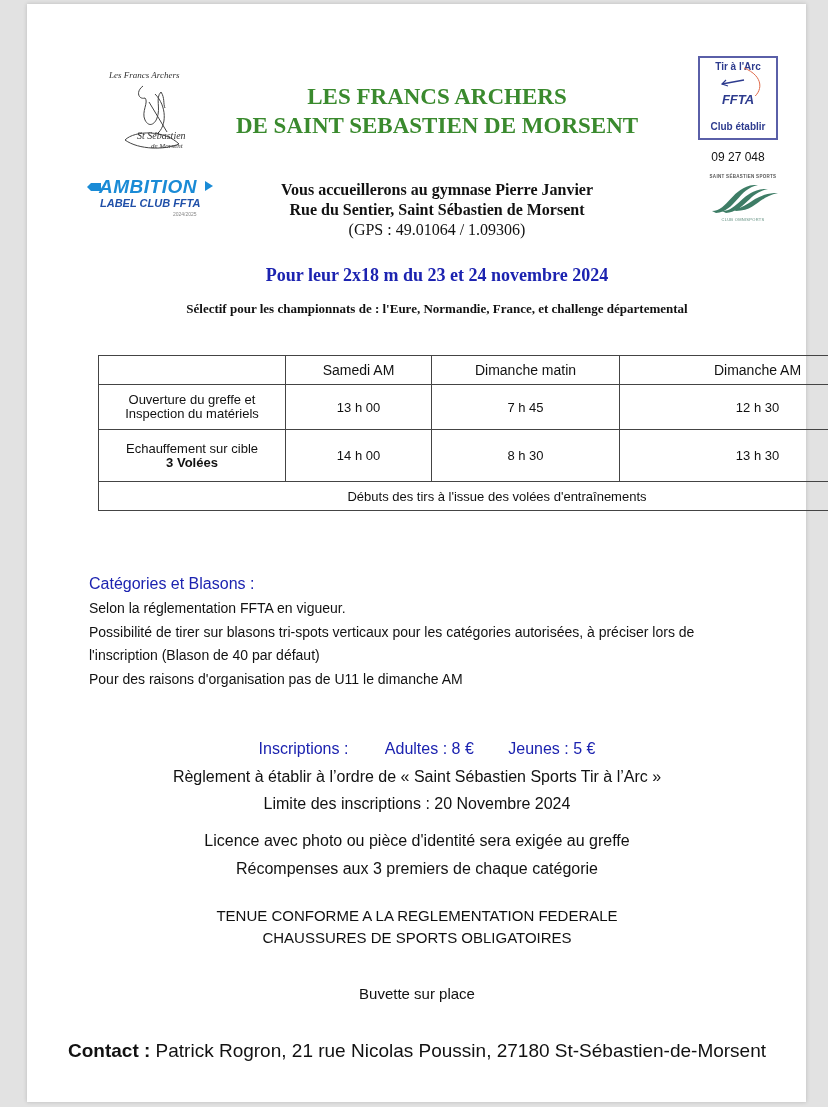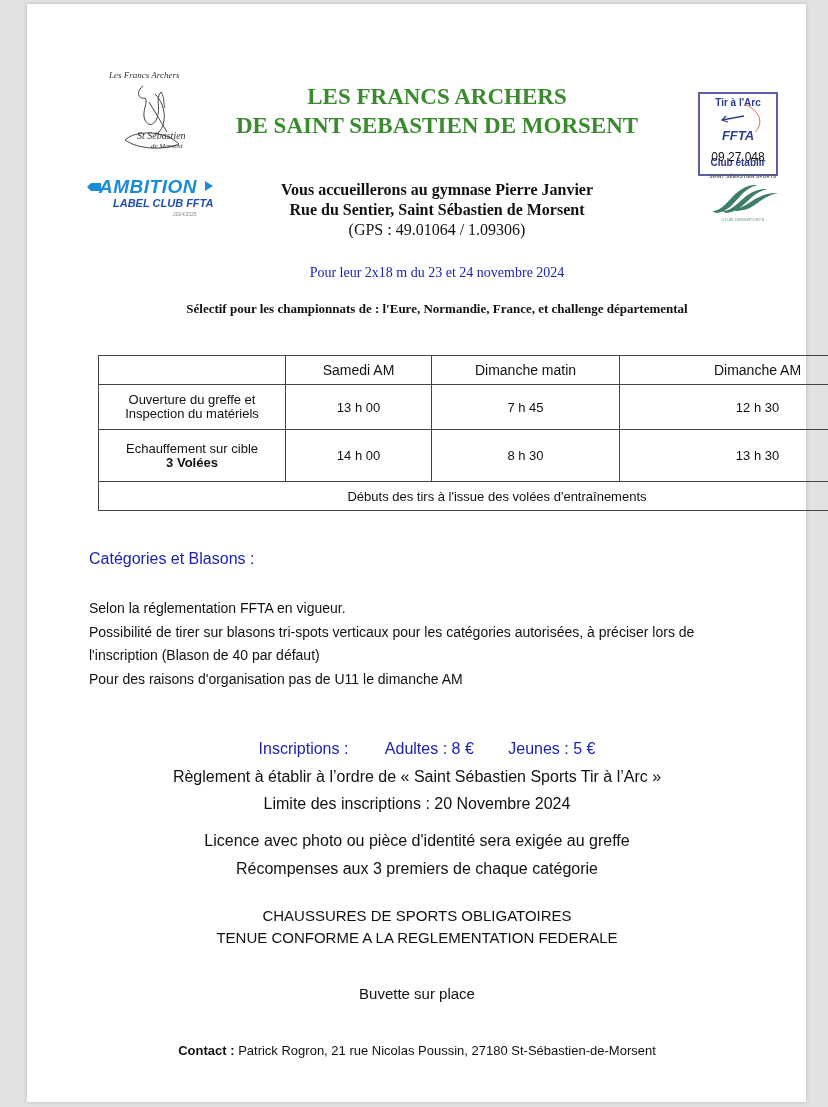--- a/index.html
+++ b/index.html
@@ -35,51 +35,51 @@
   }
   
   .ambition { left: 60px; top: 172px; width: 130px; height: 50px; }
   .ambition .a1 {
     position: absolute; left: 12px; top: 0;
     font-weight: bold; font-style: italic; font-size: 19px; color: #1a8bd6;
     letter-spacing: 0.5px;
     text-align: right;
   }
   .ambition .a2 {
-    position: absolute; left: 26px; top: 21px;
+    position: absolute; left: 13px; top: 21px;
     font-weight: bold; font-size: 11px; color: #1f4fa8; font-style: italic;
   }
   .ambition .a3 {
     position: absolute; left: 86px; top: 35px;
     font-size: 5px; color: #888;
   }
   
   .ffta-box {
     left: 671px; top: 52px; width: 80px; height: 84px;
-    border: 2px solid #5a5fa8; box-sizing: border-box; margin-top: 36px;
+    border: 2px solid #5a5fa8; box-sizing: border-box;
   }
   .ffta-box .t1 { position: absolute; top: 3px; width: 100%; text-align: center; font-size: 10px; font-weight: bold; color: #2d3b8e; }
   .ffta-box .t2 { position: absolute; top: 34px; width: 100%; text-align: center; font-size: 13px; font-weight: bold; font-style: italic; color: #2d3b8e; }
   .ffta-box .t3 { position: absolute; top: 63px; width: 100%; text-align: center; font-size: 10px; font-weight: bold; color: #2d3b8e; }
   .ffta-num { left: 671px; top: 146px; width: 80px; text-align: center; font-size: 12px; color: #111; }
   
   .sss { left: 671px; top: 170px; width: 90px; height: 50px; }
   .sss .s1 { position: absolute; top: 0; width: 100%; text-align: center; font-size: 4.5px; font-weight: bold; color: #555; letter-spacing: 0.3px; }
   .sss .s2 { position: absolute; top: 43px; width: 100%; text-align: center; font-size: 4px; color: #5a8a7a; letter-spacing: 0.3px; }
 
   .venue {
     left: 160px; top: 176px; width: 500px;
     font-family: "Liberation Serif", serif; font-size: 16px; line-height: 20px;
     text-align: center; color: #111;
   }
   .venue .b { font-weight: bold; }
   .event {
     left: 110px; top: 261px; width: 600px;
-    font-family: "Liberation Serif", serif; font-weight: normal;
-    font-size: 14px; color: #1c23b0; text-align: center;
+    font-family: "Liberation Serif", serif; font-weight: bold;
+    font-size: 18px; color: #1c23b0; text-align: center;
   }
   .selectif {
     left: 60px; top: 297px; width: 700px;
     font-family: "Liberation Serif", serif; font-weight: bold;
     font-size: 13px; color: #111; text-align: center;
   }
 
   
   table.sched {
     position: absolute; left: 71px; top: 351px;
@@ -93,28 +93,28 @@
   table.sched tr.h td { height: 28px; font-size: 14px; }
   table.sched tr.r1 td { height: 44px; }
   table.sched tr.r2 td { height: 51px; }
   table.sched tr.r3 td { height: 28px; font-weight: normal; margin-top: 20px; }
   table.sched tr.r4 td { height: 30px; font-size: 12.5px; }
   table.sched .lbl { line-height: 14px; }
   table.sched .c0 { width: 186px; }
   table.sched .c1 { width: 145px; }
   table.sched .c2 { width: 187px; }
 
-  .cat-title { left: 62px; top: 546px; font-size: 16px; color: #1c23b0; }
+  .cat-title { left: 62px; top: 571px; font-size: 16px; color: #1c23b0; }
   .cat-line { left: 62px; font-size: 14px; color: #111; line-height: 16px; }
 
   .insc { left: 60px; top: 736px; width: 680px; text-align: center; font-size: 16px; color: #1c23b0; }
   .insc span { display: inline-block; }
   .line16 { left: 40px; width: 700px; text-align: center; font-size: 16px; color: #111; }
   .caps { left: 40px; width: 700px; text-align: center; font-size: 15px; color: #111; line-height: 22px; }
-  .contact { left: 40px; width: 700px; text-align: center; font-size: 13px; color: #111; line-height: 21px; }
+  .contact { left: 40px; width: 700px; text-align: center; font-size: 19px; color: #111; line-height: 21px; }
   .contact b { font-weight: bold; }
 </style>
 </head>
 <body>
 
 <div class="page">
 
   <div class="abs club-logo">
     <span class="cap" style="left:4px;top:2px;">Les Francs Archers</span>
     <svg width="92" height="100" viewBox="0 0 92 100" style="position:absolute;left:0;top:0;">
@@ -217,22 +217,22 @@
     <span>Inscriptions :</span>
     <span style="margin-left:32px;">Adultes : 8 €</span>
     <span style="margin-left:30px;">Jeunes : 5 €</span>
   </div>
   <div class="abs line16" style="top:764px;">Règlement à établir à l’ordre de « Saint Sébastien Sports Tir à l’Arc »</div>
   <div class="abs line16" style="top:791px;">Limite des inscriptions : 20 Novembre 2024</div>
   <div class="abs line16" style="top:828px;">Licence avec photo ou pièce d'identité sera exigée au greffe</div>
   <div class="abs line16" style="top:856px;">Récompenses aux 3 premiers de chaque catégorie</div>
 
   <div class="abs caps" style="top:901px;">
+    <div>TENUE CONFORME A LA REGLEMENTATION FEDERALE</div>
     <div>CHAUSSURES DE SPORTS OBLIGATOIRES</div>
-    <div>TENUE CONFORME A LA REGLEMENTATION FEDERALE</div>
   </div>
   <div class="abs line16" style="top:981px;font-size:15px;">Buvette sur place</div>
 
   <div class="abs contact" style="top:1036px;">
     <div>
       <b>Contact :</b>
       <span>Patrick Rogron, 21 rue Nicolas Poussin, 27180 St-Sébastien-de-Morsent</span>
     </div>
   </div>
 

